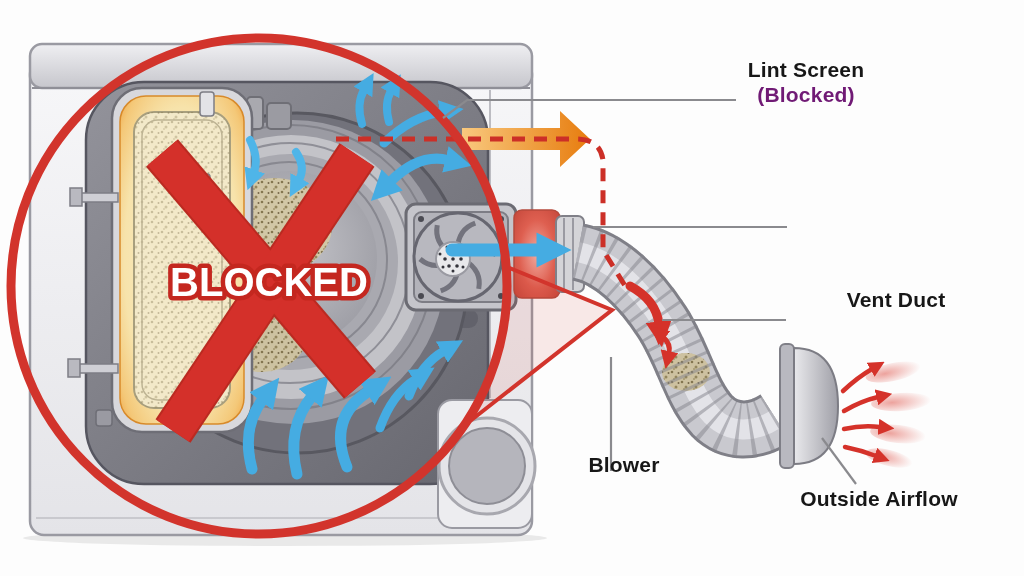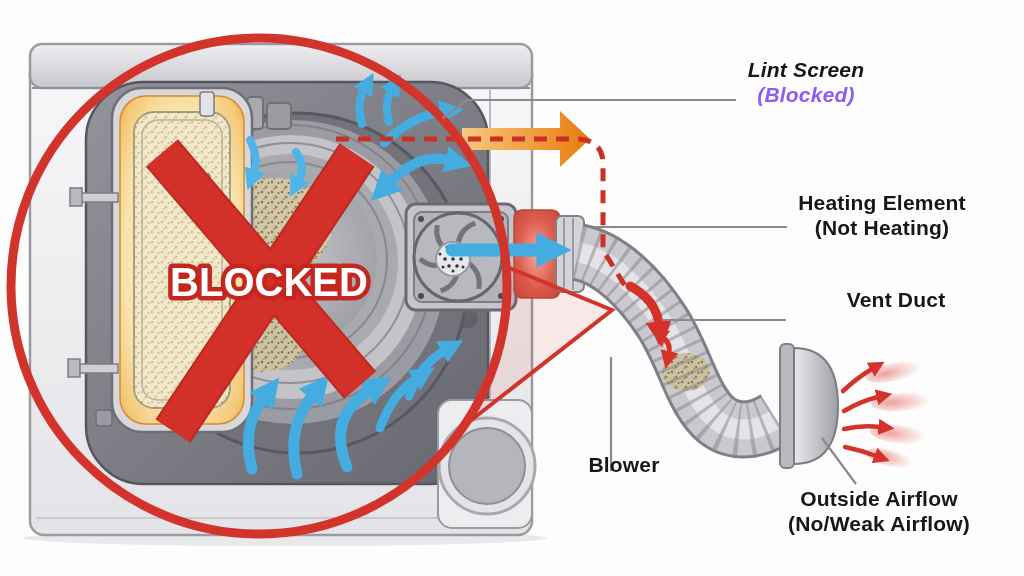--- a/index.html
+++ b/index.html
@@ -2,21 +2,21 @@
 <html><head>
 <meta charset="utf-8">
 <style>
   html,body{margin:0;padding:0;background:#ffffff;}
   .stage{position:relative;width:1024px;height:576px;background:#fdfdfd;overflow:hidden;
          font-family:"Liberation Sans", sans-serif;}
   .art{position:absolute;left:0;top:0;}
   .label{position:absolute;text-align:center;font-weight:bold;font-size:21px;line-height:25px;
          color:#171717;letter-spacing:.2px;}
   .label .status{display:block;}
-  .label .status.red{color:#8b5cf6;}
+  .label .status.red{color:#701a75;}
 </style>
 </head>
 <body>
 
 <div class="stage">
 
 <svg class="art" width="1024" height="576" viewBox="0 0 1024 576">
   <defs>
     <linearGradient id="cabGrad" x1="0" y1="0" x2="0" y2="1">
       <stop offset="0" stop-color="#f7f7f9"></stop>
@@ -251,36 +251,31 @@
 
   <g fill="none" stroke="#8a8a8e" stroke-width="2.2">
     <path d="M443,118 L467,100 H736"></path>
     <path d="M593,227 H787"></path>
     <path d="M662,320 H786"></path>
     <path d="M611,357 V471"></path>
     <path d="M822,438 L856,484"></path>
   </g>
 </svg>
 
-<div class="label" style="left:696px;top:57px;width:220px;font-style:italic;">
+<div class="label" style="left:696px;top:57px;width:220px;">
   <span>Lint Screen</span>
   <span class="status red">(Blocked)</span>
 </div>
 
-<div class="label" style="left:772px;top:190px;width:220px;">
-  <span>Heating Element</span>
-  <span class="status">(Not Heating)</span>
-</div>
 
 <div class="label" style="left:771px;top:287px;width:250px;">
   <span>Vent Duct</span>
 </div>
 
 <div class="label" style="left:514px;top:452px;width:220px;">
   <span>Blower</span>
 </div>
 
 <div class="label" style="left:769px;top:486px;width:220px;">
   <span>Outside Airflow</span>
-  <span class="status">(No/Weak Airflow)</span>
 </div>
 
 </div>
 
 </body></html>

